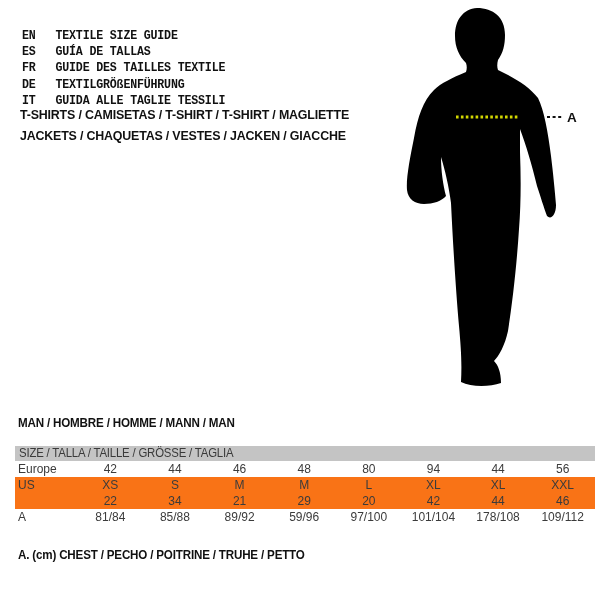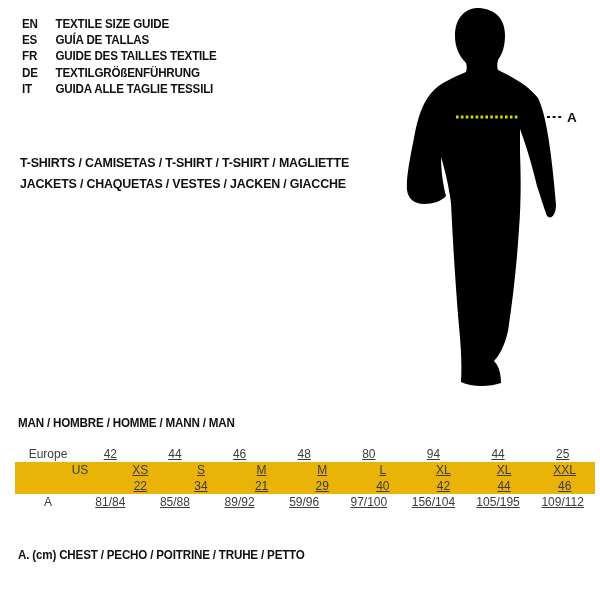--- a/index.html
+++ b/index.html
@@ -5,42 +5,42 @@
   html,body{margin:0;padding:0;}
   body{
     width:600px;height:600px;position:relative;overflow:hidden;
     background:#ffffff;
     font-family:"Liberation Sans","DejaVu Sans",sans-serif;
     color:#111;
     -webkit-font-smoothing:antialiased;
   }
   .abs{position:absolute;}
   
-  .langs{left:22px;top:16px;}
+  .langs{left:22px;top:28px;font-family:Liberation Mono, monospace;}
   .lang-row{display:flex;line-height:16.2px;font-size:12.5px;font-weight:bold;
     letter-spacing:-0.2px;transform:scaleX(0.93);transform-origin:left center;}
   .lang-code{width:36px;flex:0 0 36px;}
   
-  .cats{left:20px;top:105px;margin-top:48px;}
+  .cats{left:20px;top:105px;}
   .cat-line{font-size:13.5px;font-weight:bold;line-height:20.5px;
     letter-spacing:-0.2px;transform:scaleX(0.92);transform-origin:left center;white-space:nowrap;}
   
   .figure-svg{left:0;top:0;width:600px;height:600px;pointer-events:none;}
   
   .man-title{left:18px;top:416px;font-size:12.5px;font-weight:bold;
     letter-spacing:-0.2px;transform:scaleX(0.93);transform-origin:left center;white-space:nowrap;}
   
   .size-table{left:15px;top:446px;width:580px;font-size:12px;color:#3b3b3b;}
   .t-header{background:#c4c4c4;height:15px;line-height:15px;padding-left:4px;
     color:#3a3a3a;letter-spacing:-0.2px;white-space:nowrap;}
   .t-header-inner{transform:scaleX(0.95);transform-origin:left center;display:inline-block;}
   .t-row{display:flex;height:16px;line-height:16px;}
-  .t-row.shaded{background:#eab308;padding-left:32px;}
-  .t-label{flex:0 0 60px;padding-left:3px;text-align:center;}
-  .t-cell{flex:1 1 0;text-align:center;text-decoration:underline;}
+  .t-row.shaded{background:#f97316;}
+  .t-label{flex:0 0 60px;padding-left:3px;text-align:left;}
+  .t-cell{flex:1 1 0;text-align:center;}
   
   .footnote{left:18px;top:548px;font-size:12.5px;font-weight:bold;
     letter-spacing:-0.2px;transform:scaleX(0.93);transform-origin:left center;white-space:nowrap;}
 </style>
 </head>
 <body>
 
 <div class="abs langs">
   <div class="lang-row">
     <span class="lang-code">EN</span>
@@ -100,63 +100,66 @@
     C 503,53 505,45 505,35
     C 505,17 493,8 477,8 Z"></path>
   <line x1="456" y1="117" x2="518" y2="117" stroke="#d3d800" stroke-width="3" stroke-dasharray="2.6 2.3"></line>
   <line x1="547" y1="117" x2="562" y2="117" stroke="#111111" stroke-width="2" stroke-dasharray="3 2.6"></line>
   <text x="567" y="122" font-size="13.5" font-weight="600" fill="#111111" font-family="Liberation Sans, DejaVu Sans, sans-serif">A</text>
 </svg>
 
 <div class="abs man-title">MAN / HOMBRE / HOMME / MANN / MAN</div>
 
 <div class="abs size-table">
+  <div class="t-header">
+    <span class="t-header-inner">SIZE / TALLA / TAILLE / GRÖSSE / TAGLIA</span>
+  </div>
 
   <div class="t-row">
     <div class="t-label">Europe</div>
     <div class="t-cell">42</div>
     <div class="t-cell">44</div>
     <div class="t-cell">46</div>
     <div class="t-cell">48</div>
     <div class="t-cell">80</div>
     <div class="t-cell">94</div>
     <div class="t-cell">44</div>
-    <div class="t-cell">25</div>
+    <div class="t-cell">56</div>
   </div>
 
   <div class="t-row shaded">
     <div class="t-label">US</div>
     <div class="t-cell">XS</div>
     <div class="t-cell">S</div>
     <div class="t-cell">M</div>
     <div class="t-cell">M</div>
     <div class="t-cell">L</div>
     <div class="t-cell">XL</div>
     <div class="t-cell">XL</div>
     <div class="t-cell">XXL</div>
   </div>
 
   <div class="t-row shaded">
     <div class="t-label"></div>
     <div class="t-cell">22</div>
     <div class="t-cell">34</div>
     <div class="t-cell">21</div>
     <div class="t-cell">29</div>
-    <div class="t-cell">40</div>
+    <div class="t-cell">20</div>
     <div class="t-cell">42</div>
     <div class="t-cell">44</div>
     <div class="t-cell">46</div>
   </div>
 
   <div class="t-row">
     <div class="t-label">A</div>
     <div class="t-cell">81/84</div>
     <div class="t-cell">85/88</div>
     <div class="t-cell">89/92</div>
     <div class="t-cell">59/96</div>
     <div class="t-cell">97/100</div>
-    <div class="t-cell">156/104</div>
-    <div class="t-cell">105/195</div>
+    <div class="t-cell">101/104</div>
+    <div class="t-cell">178/108</div>
     <div class="t-cell">109/112</div>
   </div>
 </div>
 
 <div class="abs footnote">A. (cm) CHEST / PECHO / POITRINE / TRUHE / PETTO</div>
 
 </body></html>

